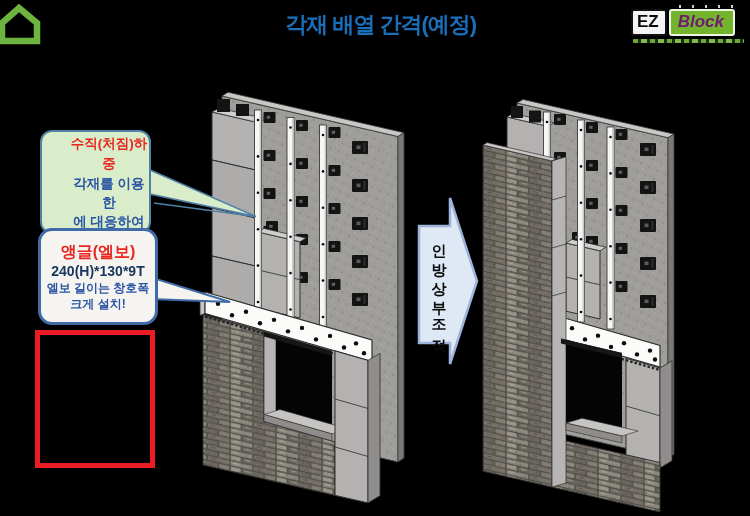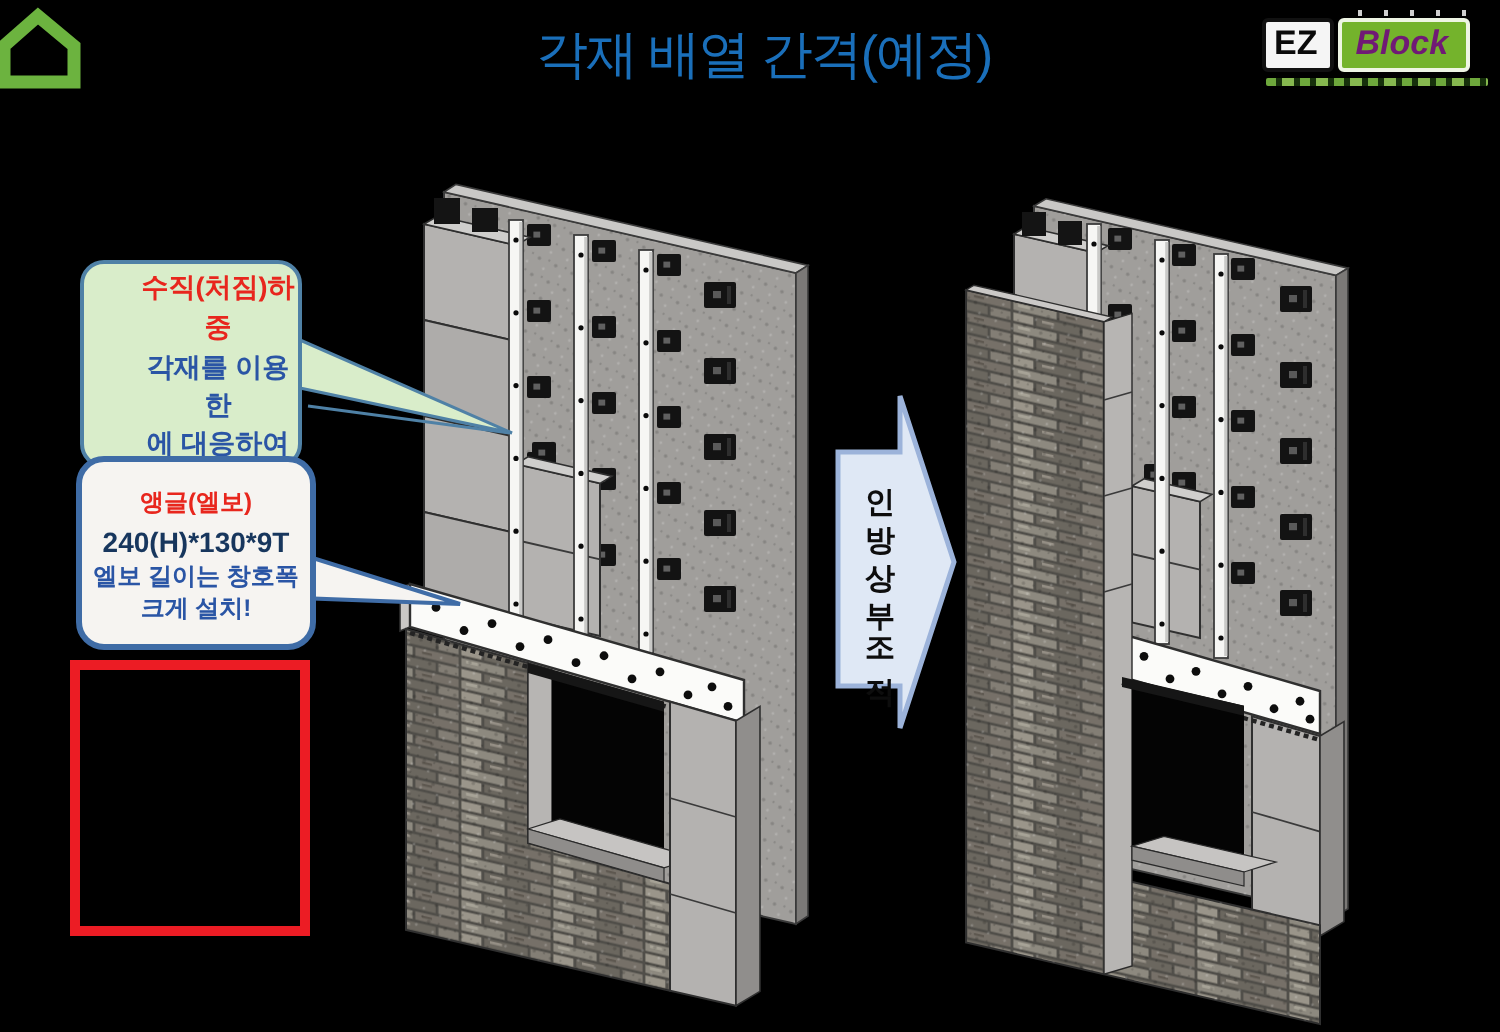--- a/index.html
+++ b/index.html
@@ -7,21 +7,21 @@
   body {
     position:relative; overflow:hidden;
     background:var(--background,#000);
     font-family:"Liberation Sans","DejaVu Sans",sans-serif;
   }
   .scene { position:absolute; left:0; top:0; z-index:1; }
 
   .page-title {
     position:absolute; top:10px; left:50%; transform:translateX(-47%);
     z-index:4; color:var(--title-blue,#1a6fba);
-    font-size:26px; font-weight:400; letter-spacing:-1px; white-space:nowrap;
+    font-size:22px; font-weight:700; letter-spacing:-1px; white-space:nowrap;
   }
 
   .house-icon { position:absolute; left:-4px; top:2px; z-index:4; }
 
   .logo { position:absolute; left:631px; top:9px; z-index:4; width:116px; }
   .logo-row { display:flex; align-items:stretch; gap:2px; position:relative; }
   .logo-ticks { position:absolute; top:-4px; left:48px; width:62px; height:3px;
     background:repeating-linear-gradient(90deg,#cfcfcf 0 2px,transparent 2px 13px); }
   .logo-ez {
     background:#f5f5f5; color:#0a0a0a; border:2px solid #111; border-radius:3px;
@@ -45,21 +45,21 @@
     background:var(--bubble-green-bg,#d9edca);
     border:2.5px solid var(--bubble-border-blue,#4f81a6); border-radius:12px;padding-left:27px;
   }
   .bubble-load .l1 { color:var(--text-red,#e8261d); font-weight:800; font-size:13.5px; line-height:20px; }
   .bubble-load .ln { color:var(--text-blue,#2a55a5); font-weight:800; font-size:13.5px; line-height:19px; }
 
   .bubble-angle {
     left:38px; top:228px; width:120px; height:97px;
     background:#f6f4f1; border:3px solid var(--callout-border-blue,#3f6ca6); border-radius:14px;
   }
-  .bubble-angle .l1 { color:var(--text-red,#e8261d); font-weight:800; font-size:12px; line-height:21px; }
+  .bubble-angle .l1 { color:var(--text-red,#e8261d); font-weight:800; font-size:16px; line-height:21px; }
   .bubble-angle .l2 { color:var(--text-navy,#17365d); font-weight:800; font-size:14px; line-height:18px; }
   .bubble-angle .ln { color:var(--text-blue,#2a55a5); font-weight:800; font-size:12px; line-height:16px; }
 
   .red-frame {
     position:absolute; left:35px; top:330px; width:120px; height:138px;
     border:5px solid var(--alert-red,#ec1c24); z-index:5; background:transparent;
   }
 
   .arrow-label {
     position:absolute; left:424px; top:229px; width:24px; height:122px; z-index:5;

